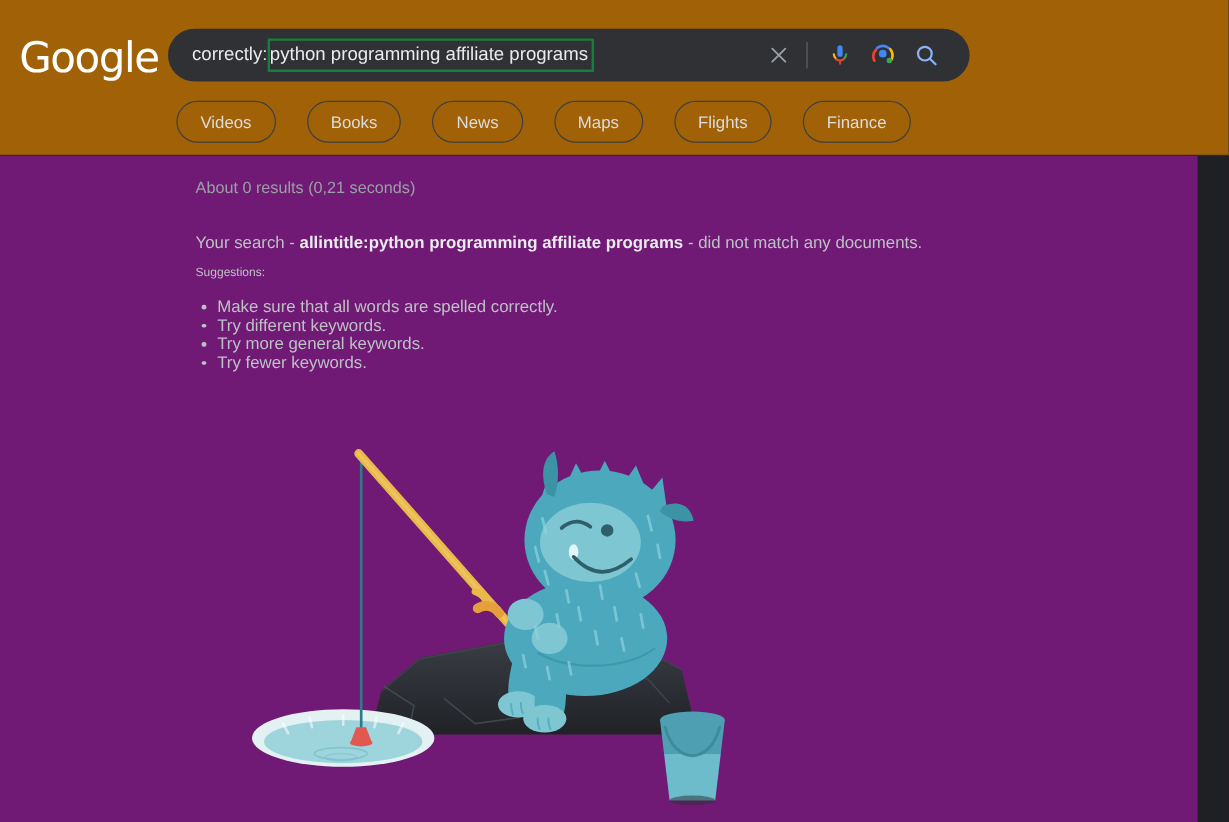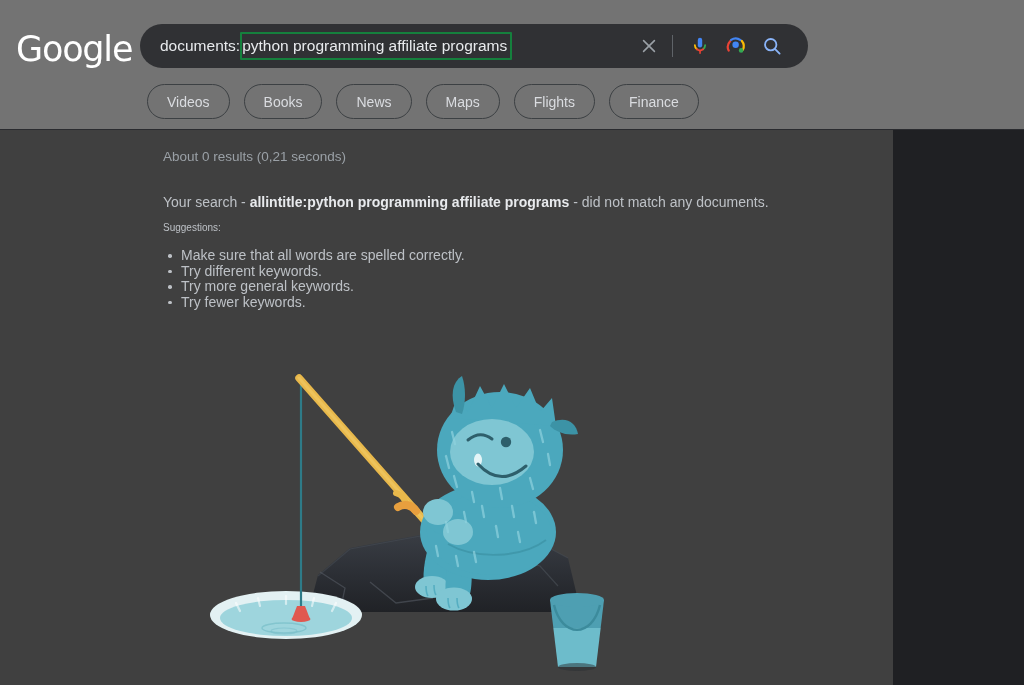--- a/index.html
+++ b/index.html
@@ -10,21 +10,21 @@
     background: #1f2023;
     font-family: "Liberation Sans", sans-serif;
     overflow: hidden;
   }
 
   
   #header {
     position: relative;
     width: 1024px;
     height: 130px;
-    background: #737373;
+    background: #a16207;
     border-bottom: 1px solid #2a2b2f;
   }
 
   #google-logo {
     position: absolute;
     left: 16px;
     top: 29px;
     font-size: 35px;
     letter-spacing: -1.2px;
     color: #ffffff;
@@ -98,44 +98,44 @@
     background: #5f6368;
     margin: 0 9px 0 5px;
   }
 
   
   #chip-row {
     position: absolute;
     left: 147px;
     top: 84px;
     display: flex;
-    gap: 14px;
+    gap: 26px;
   }
 
   .chip {
     height: 35px;
     padding: 0 19px;
     border: 1px solid #3c4043;
     border-radius: 18px;
     color: #dadce0;
     font-size: 14px;
     display: flex;
     align-items: center;
     justify-content: center;
     cursor: pointer;
     background: transparent;
     white-space: nowrap;
   }
 
   
   #main {
     position: relative;
-    width: 893px;
+    width: 998px;
     height: 555px;
-    background: #404040;
+    background: #701a75;
   }
 
   #result-stats {
     position: absolute;
     left: 163px;
     top: 19px;
     font-size: 13.5px;
     color: #9aa0a6;
   }
 
@@ -194,21 +194,21 @@
 </head>
 <body>
 
 <div id="header">
 
   <div id="google-logo">Google</div>
 
   <div id="search-box">
 
     <div id="search-text-wrap">
-      <span class="query-prefix">documents:</span>
+      <span class="query-prefix">correctly:</span>
         <span id="query-highlight">python programming affiliate programs</span>
     </div>
 
     <div id="search-actions">
 
       <div class="icon-btn" id="clear-icon">
         <svg width="20" height="20" viewBox="0 0 24 24" aria-hidden="true">
           <path d="M5.5 5.5 L18.5 18.5 M18.5 5.5 L5.5 18.5" stroke="#9aa0a6" stroke-width="1.9" stroke-linecap="round" fill="none"></path>
         </svg>
       </div>

